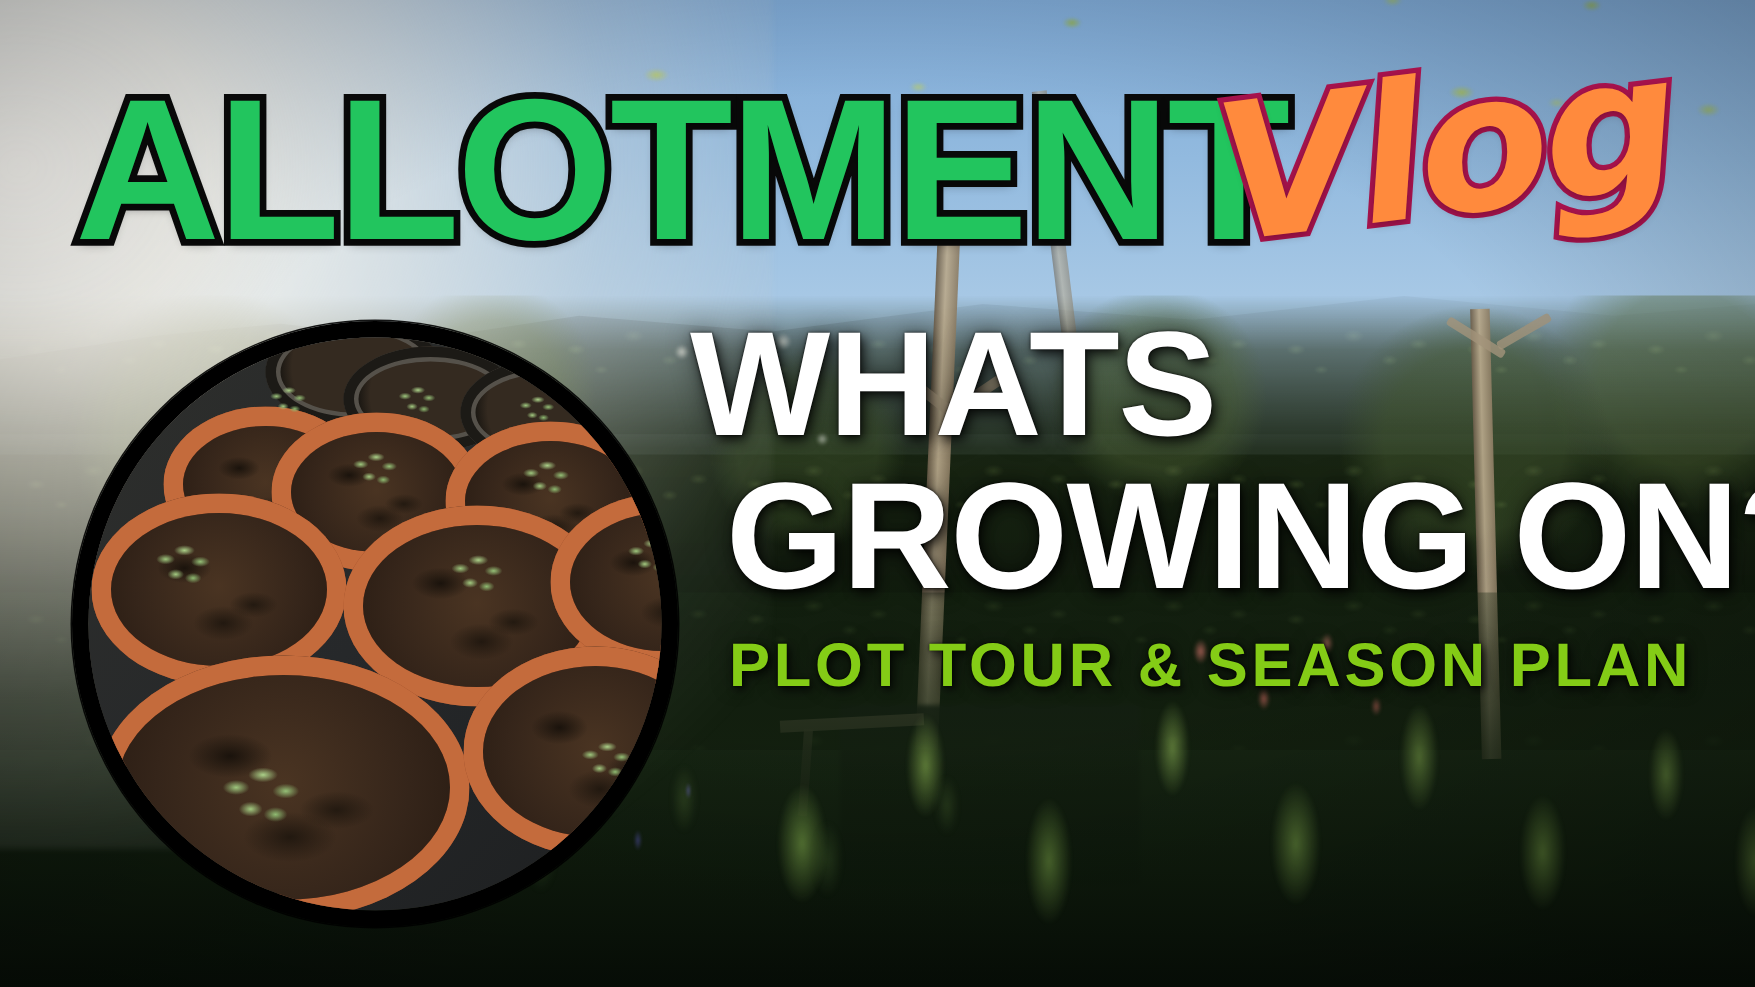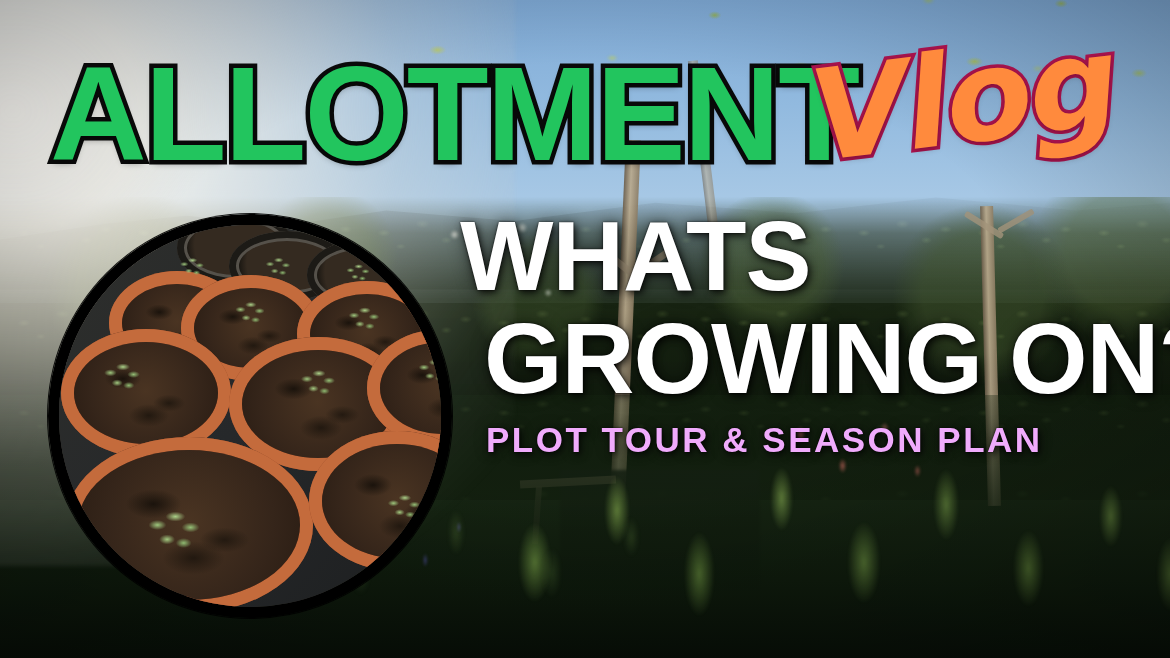--- a/index.html
+++ b/index.html
@@ -326,23 +326,23 @@
       0 0 2px rgba(0,0,0,.9),
       2px 3px 7px rgba(0,0,0,.75),
       0 0 18px rgba(0,0,0,.45);
   }
   .line2 { left: 460px; top: 206px; font-size: 99px; }
   .line3 { left: 484px; top: 308px; font-size: 101px; }
 
   .subtitle {
     position: absolute;
     left: 486px; top: 420px;
-    font-size: 35px;
+    font-size: 41px;
     font-weight: 700;
-    color: #f0abfc;
+    color: #84cc16;
     letter-spacing: 2.5px;
     font-family: "Liberation Sans", sans-serif;
     white-space: nowrap;
     text-shadow:
       0 0 2px rgba(0,0,0,.85),
       2px 3px 6px rgba(0,0,0,.7),
       0 0 14px rgba(0,0,0,.4);
   }
 </style>
 </head>

